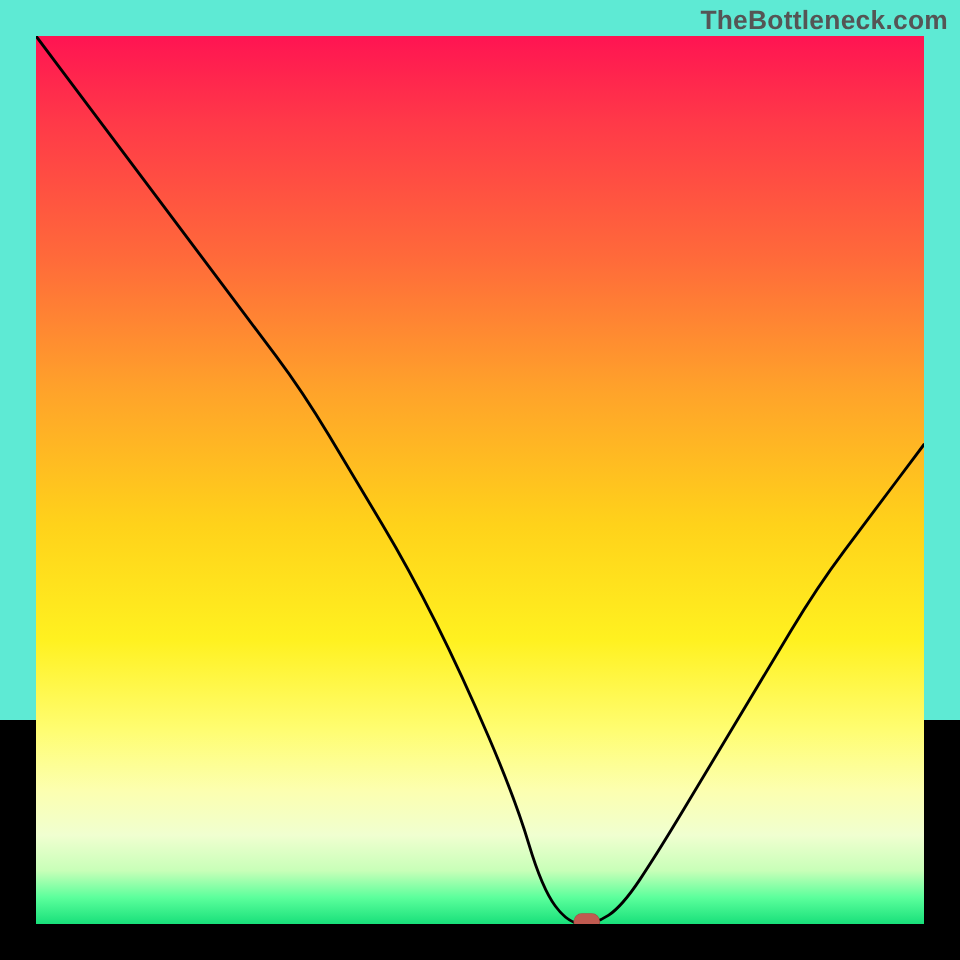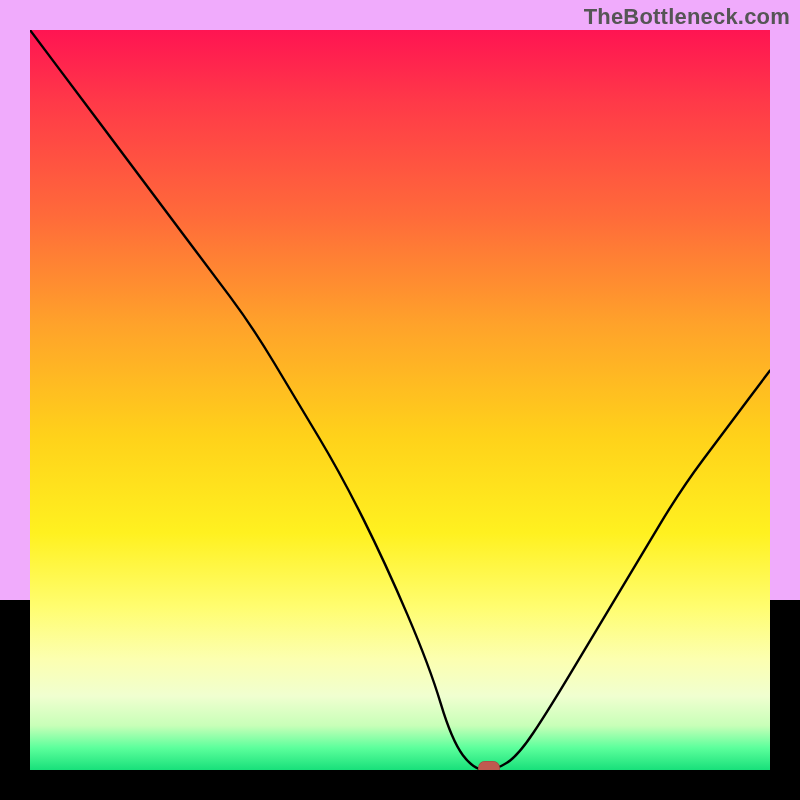--- a/index.html
+++ b/index.html
@@ -8,21 +8,21 @@
     width: 800px;
     height: 800px;
     background: #000;
     overflow: hidden;
     font-family: Arial, Helvetica, sans-serif;
   }
   .frame {
     position: relative;
     width: 800px;
     height: 600px;
-    background: #f0abfc;
+    background: #5eead4;
   }
   .watermark {
     position: absolute;
     top: 4px;
     right: 10px;
     color: #555;
     font-size: 22px;
     font-weight: 600;
     letter-spacing: 0.2px;
     z-index: 50;

